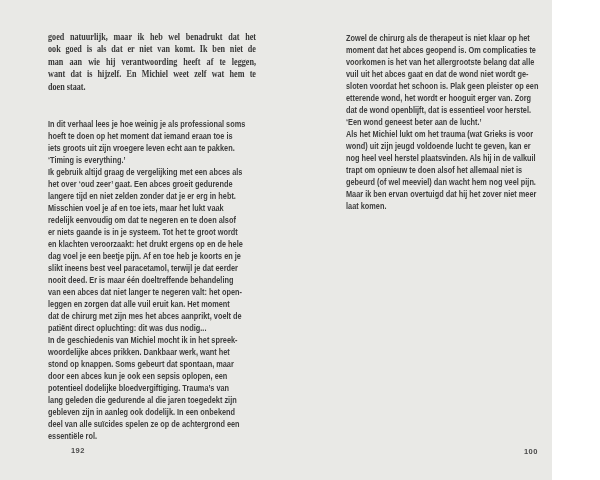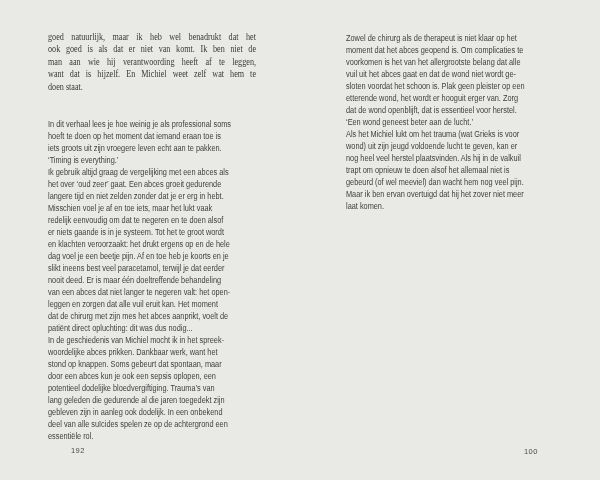--- a/index.html
+++ b/index.html
@@ -1,22 +1,23 @@
 <!DOCTYPE html>
 <html><head>
 <meta charset="utf-8">
 <style>
   html, body { margin: 0; padding: 0; }
   #canvas {
     position: relative;
-    width: 600px;
+    width: 552px;
     height: 480px;
     background: #e9e9e6;
     overflow: hidden;
     font-family: "Liberation Sans", sans-serif;
+    font-weight: bold;
   }
   .col {
     position: absolute;
     transform: scaleX(0.8);
     transform-origin: 0 0;
   }
   #col-left  { left: 48px;  top: 31px; }
   #col-right { left: 346px; top: 32px; }
 
   .serif-block {

